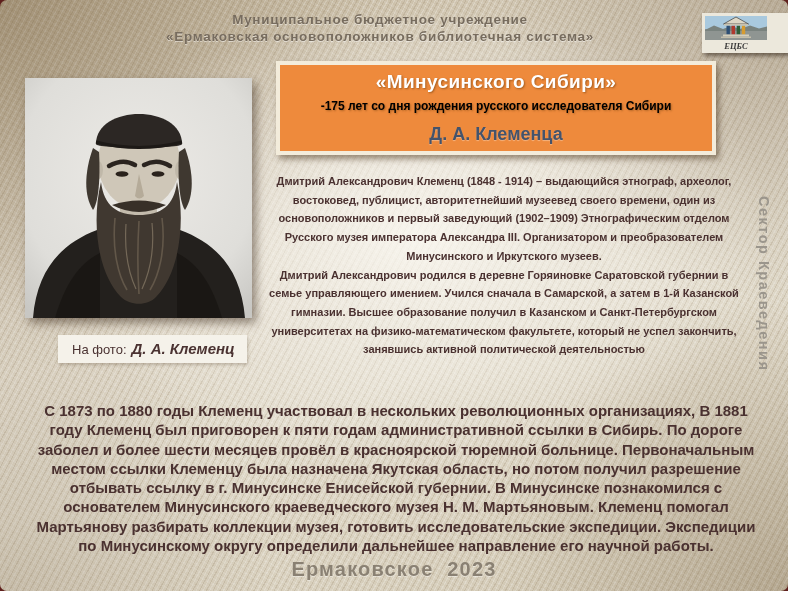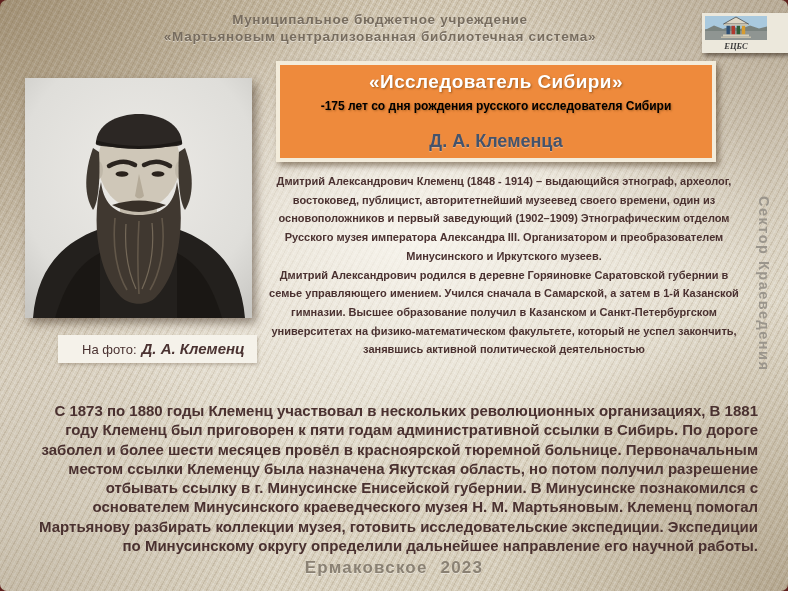--- a/index.html
+++ b/index.html
@@ -22,48 +22,48 @@
   .logo{position:absolute;left:702px;top:13px;width:92px;height:40px;background:#ece8dc;
     box-shadow:2px 3px 4px rgba(30,15,5,0.5);}
   .logo svg{display:block;}
   .title-box{position:absolute;left:276px;top:61px;width:426px;background:#ee8a3c;
     border:4px solid #f3ecdb;box-shadow:3px 4px 6px rgba(70,45,20,0.5);
     text-align:center;padding:5px 3px 6px;}
   .title-box .t1{font-size:19px;line-height:23px;font-weight:bold;color:#fff;
     letter-spacing:0.4px;text-shadow:1px 1px 2px rgba(100,55,10,0.55);}
   .title-box .t2{font-size:12px;line-height:20px;font-weight:bold;color:#000000;margin-top:3px;
     text-shadow:1px 1px 2px rgba(100,55,10,0.45);}
-  .title-box .t3{font-size:18px;line-height:22px;font-weight:bold;color:#44536b;margin-top:14px;
+  .title-box .t3{font-size:18px;line-height:22px;font-weight:bold;color:#44536b;margin-top:7px;
     text-shadow:0 1px 1px rgba(255,255,255,0.35);}
   .photo{position:absolute;left:25px;top:78px;width:227px;height:240px;
     box-shadow:4px 5px 9px rgba(60,42,25,0.5);background:#e3e2de;}
   .photo svg{display:block;}
-  .photo-caption{position:absolute;left:58px;top:335px;padding:5px 12px 6px 24px;background:#f5f2ea;
+  .photo-caption{position:absolute;left:58px;top:335px;padding:5px 12px 6px 14px;background:#f5f2ea;
     box-shadow:1px 2px 3px rgba(100,80,60,0.3);color:#4a3231;font-size:13px;white-space:nowrap;}
   .photo-caption .name{font-size:15px;font-weight:bold;font-style:italic;margin-left:5px;}
   .bio{position:absolute;left:266px;top:172px;width:476px;text-align:center;
     color:#4a3130;font-weight:bold;font-size:11px;line-height:18.7px;}
   .bio p{margin:0;}
-  .bottom-par{position:absolute;left:34px;top:401px;width:724px;text-align:right;
+  .bottom-par{position:absolute;left:34px;top:401px;width:724px;text-align:center;
     color:#4a3130;font-weight:bold;font-size:15px;line-height:19.3px;}
   .bottom-par p{margin:0;}
   .footer{position:absolute;left:0;top:558px;width:788px;text-align:center;
-    color:#8a8173;font-size:17px;letter-spacing:1.2px;word-spacing:7px;font-weight:bold;
+    color:#8a8173;font-size:20px;letter-spacing:1.2px;word-spacing:7px;font-weight:bold;
     text-shadow:0 1px 0 rgba(255,255,255,0.4);}
   .vertical-label{position:absolute;left:756px;top:196px;writing-mode:vertical-rl;text-orientation:sideways;
     color:#98938a;font-size:14.5px;font-weight:bold;letter-spacing:1.5px;opacity:0.95;}
 </style>
 </head>
 <body>
 
 <div class="slide">
 
   <div class="header">
     <div>Муниципальное бюджетное учреждение</div>
-    <div>«Мартьяновым централизованная  библиотечная система»</div>
+    <div>«Ермаковская основоположников  библиотечная система»</div>
   </div>
 
   <div class="logo">
     <svg width="68" height="40" viewBox="0 0 68 40">
       <rect x="0" y="0" width="68" height="40" fill="#ece8dc"></rect>
       <rect x="3" y="3" width="62" height="13" fill="#a9c9de"></rect>
       <rect x="3" y="16" width="62" height="11" fill="#8f9592"></rect>
       <path d="M3,17 L12,12.5 L21,16 L29,13 L38,16 L48,12.5 L57,15.5 L65,13.5 L65,18 L3,18 Z" fill="#79827e"></path>
       <path d="M34,4 L21.5,11 L46.5,11 Z" fill="#ded8c6" stroke="#4a4a4a" stroke-width="0.8"></path>
       <rect x="22" y="11" width="24" height="1.5" fill="#c9c2ae"></rect>
@@ -71,21 +71,21 @@
       <rect x="29.6" y="12.8" width="3.4" height="8.7" fill="#b03a2e"></rect>
       <rect x="34.7" y="12.8" width="3.4" height="8.7" fill="#2f5e38"></rect>
       <rect x="39.8" y="12.8" width="3.4" height="8.7" fill="#d79b2f"></rect>
       <rect x="21" y="21.5" width="26" height="2" fill="#d5cfbc"></rect>
       <rect x="19" y="23.5" width="30" height="1.5" fill="#c4beab"></rect>
       <text x="34" y="36" font-size="8.5" font-family="Liberation Serif, serif" font-style="italic" font-weight="bold" fill="#3a3a3a" text-anchor="middle">ЕЦБС</text>
     </svg>
   </div>
 
   <div class="title-box">
-    <div class="t1">«Исследователь Сибири»</div>
+    <div class="t1">«Минусинского Сибири»</div>
     <div class="t2">-175 лет со дня рождения  русского исследователя Сибири</div>
     <div class="t3">Д. А. Клеменца</div>
   </div>
 
   <div class="photo">
     <svg width="227" height="240" viewBox="0 0 227 240">
       <defs>
         <radialGradient id="pv" cx="50%" cy="40%" r="75%">
           <stop offset="0%" stop-color="#eceae6"></stop>
           <stop offset="70%" stop-color="#dfdeda"></stop>

